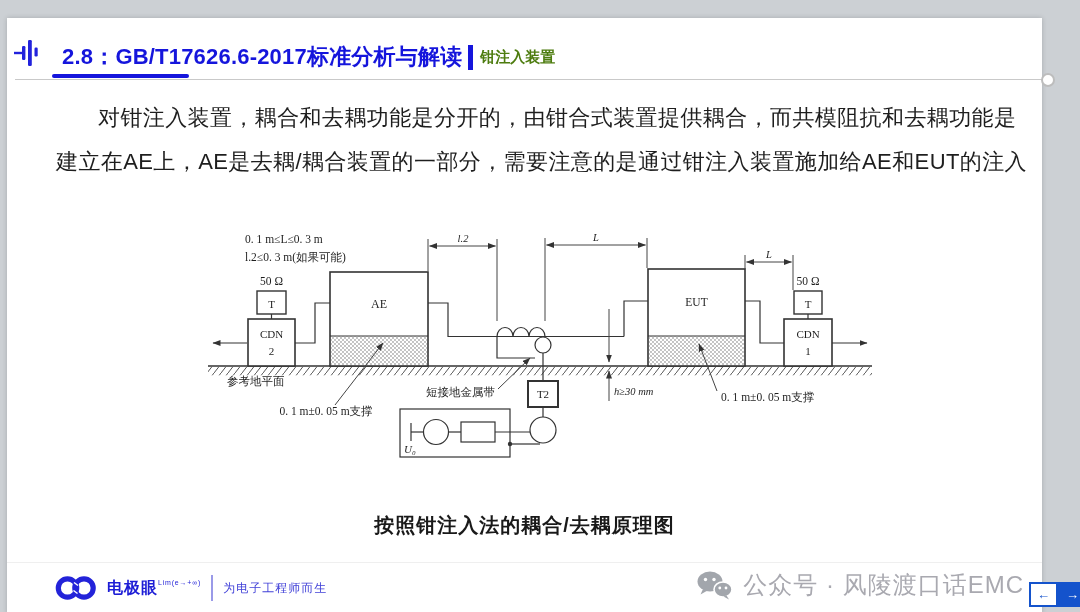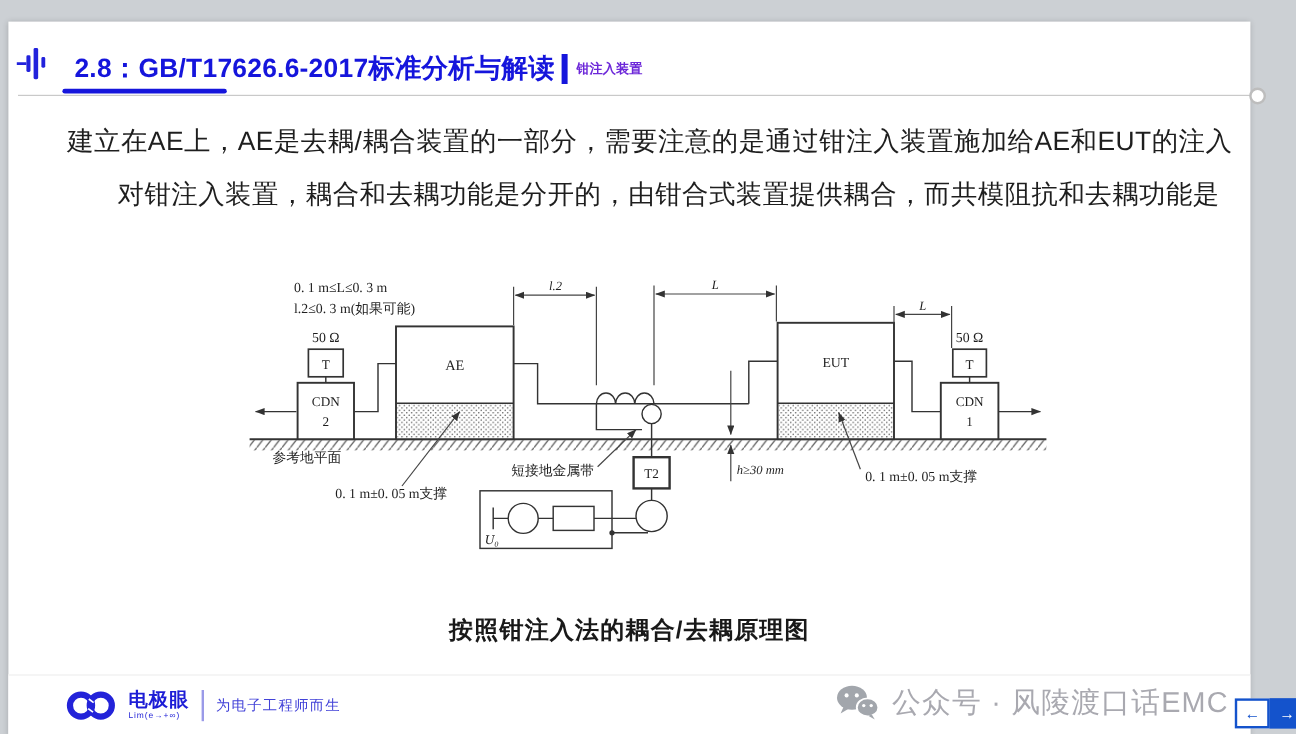--- a/index.html
+++ b/index.html
@@ -4,39 +4,39 @@
 <style>
   html,body{margin:0;padding:0;}
   body{font-family:"Liberation Sans","DejaVu Sans",sans-serif;}
   .stage{position:relative;width:1080px;height:612px;background:#ccd0d4;overflow:hidden;}
   .slide{position:absolute;left:7px;top:18px;width:1035px;height:596px;background:#ffffff;box-shadow:0 0 5px rgba(0,0,0,.18);}
   
   .hdr-icon{position:absolute;left:6px;top:18px;}
   .hdr-row{position:absolute;left:55px;top:24px;display:flex;align-items:center;}
   .hdr-title{font-size:22px;font-weight:bold;color:#1515dc;letter-spacing:0.2px;white-space:nowrap;}
   .hdr-sep{width:5px;height:25px;background:#1515dc;margin:0 7px 0 6px;}
-  .hdr-sub{font-size:11px;font-weight:bold;color:#6d28d9;white-space:nowrap;text-align:center;}
+  .hdr-sub{font-size:15px;font-weight:bold;color:#4d7c0f;white-space:nowrap;text-align:center;}
   .hdr-underline{position:absolute;left:45px;top:56px;width:137px;height:4px;background:#1515dc;border-radius:2px;}
   .hdr-hairline{position:absolute;left:8px;top:61px;width:1030px;height:1px;background:#c9c9c9;}
   .hdr-dot{position:absolute;left:1034px;top:55px;width:10px;height:10px;border:2px solid #bdbdbd;border-radius:50%;background:#fff;}
   
   .para{position:absolute;left:49px;top:78px;width:972px;font-size:22px;color:#1e1e1e;letter-spacing:0.4px;}
   .para .ln{line-height:44px;white-space:nowrap;}
   .para .ln.indent{text-indent:42px;}
   
   .diagram{position:absolute;left:193px;top:211px;}
   .ds{font-family:"Liberation Serif","DejaVu Serif",serif;fill:#1e1e1e;}
   .it{font-style:italic;}
   .caption{position:absolute;left:0;right:0;top:452px;text-align:center;
            font-family:"Liberation Serif","DejaVu Serif",serif;font-size:13px;color:#2a2a2a;letter-spacing:0.3px;}
   .figtitle{position:absolute;left:0;right:0;top:494px;text-align:center;font-size:20px;font-weight:600;color:#191919;letter-spacing:1px;}
   
   .footer{position:absolute;left:0;right:0;bottom:0;height:51px;background:#fff;border-top:1px solid #efefef;}
   .f-left{position:absolute;left:47px;top:8px;display:flex;align-items:center;}
-  .brand-col{display:flex;flex-direction:column;justify-content:center;margin-left:7px;}
+  .brand-col{display:flex;flex-direction:row;justify-content:center;margin-left:7px;}
   .brand{font-size:16px;font-weight:bold;color:#1d1dd6;line-height:18px;letter-spacing:1px;}
   .brand-sub{font-size:7px;color:#1d1dd6;letter-spacing:0.8px;line-height:8px;}
   .f-sep{width:2px;height:26px;background:#9a9ae8;margin:0 10px;}
   .slogan{font-size:12px;color:#4242d8;letter-spacing:1px;}
   .f-right{position:absolute;right:18px;top:6px;display:flex;align-items:center;gap:10px;}
   .wechat-text{font-size:24px;color:#a9a9b0;letter-spacing:1px;}
   
   .nav{position:absolute;left:1022px;top:564px;display:flex;z-index:5;}
   .nav-btn{width:25px;height:21px;display:flex;align-items:center;justify-content:center;font-size:13px;cursor:pointer;}
   .nav-prev{background:#fff;border:2px solid #1453cc;color:#1453cc;}
@@ -57,22 +57,22 @@
     <div class="hdr-row">
       <span class="hdr-title">2.8：GB/T17626.6-2017标准分析与解读</span>
       <span class="hdr-sep"></span>
       <span class="hdr-sub">钳注入装置</span>
     </div>
     <div class="hdr-underline"></div>
     <div class="hdr-hairline"></div>
     <div class="hdr-dot"></div>
 
     <div class="para">
+      <div class="ln indent">对钳注入装置，耦合和去耦功能是分开的，由钳合式装置提供耦合，而共模阻抗和去耦功能是</div>
       <div class="ln">建立在AE上，AE是去耦/耦合装置的一部分，需要注意的是通过钳注入装置施加给AE和EUT的注入</div>
-      <div class="ln indent">对钳注入装置，耦合和去耦功能是分开的，由钳合式装置提供耦合，而共模阻抗和去耦功能是</div>
     </div>
 
     <svg class="diagram" width="680" height="240" viewBox="0 0 680 240">
       <defs>
         <pattern id="hatch" width="7" height="9" patternUnits="userSpaceOnUse">
           <line x1="0" y1="9" x2="7" y2="0" stroke="#555" stroke-width="1"></line>
         </pattern>
         <pattern id="stip" width="4" height="4" patternUnits="userSpaceOnUse">
           <circle cx="1" cy="1" r="0.65" fill="#555"></circle>
           <circle cx="3" cy="3" r="0.65" fill="#555"></circle>

